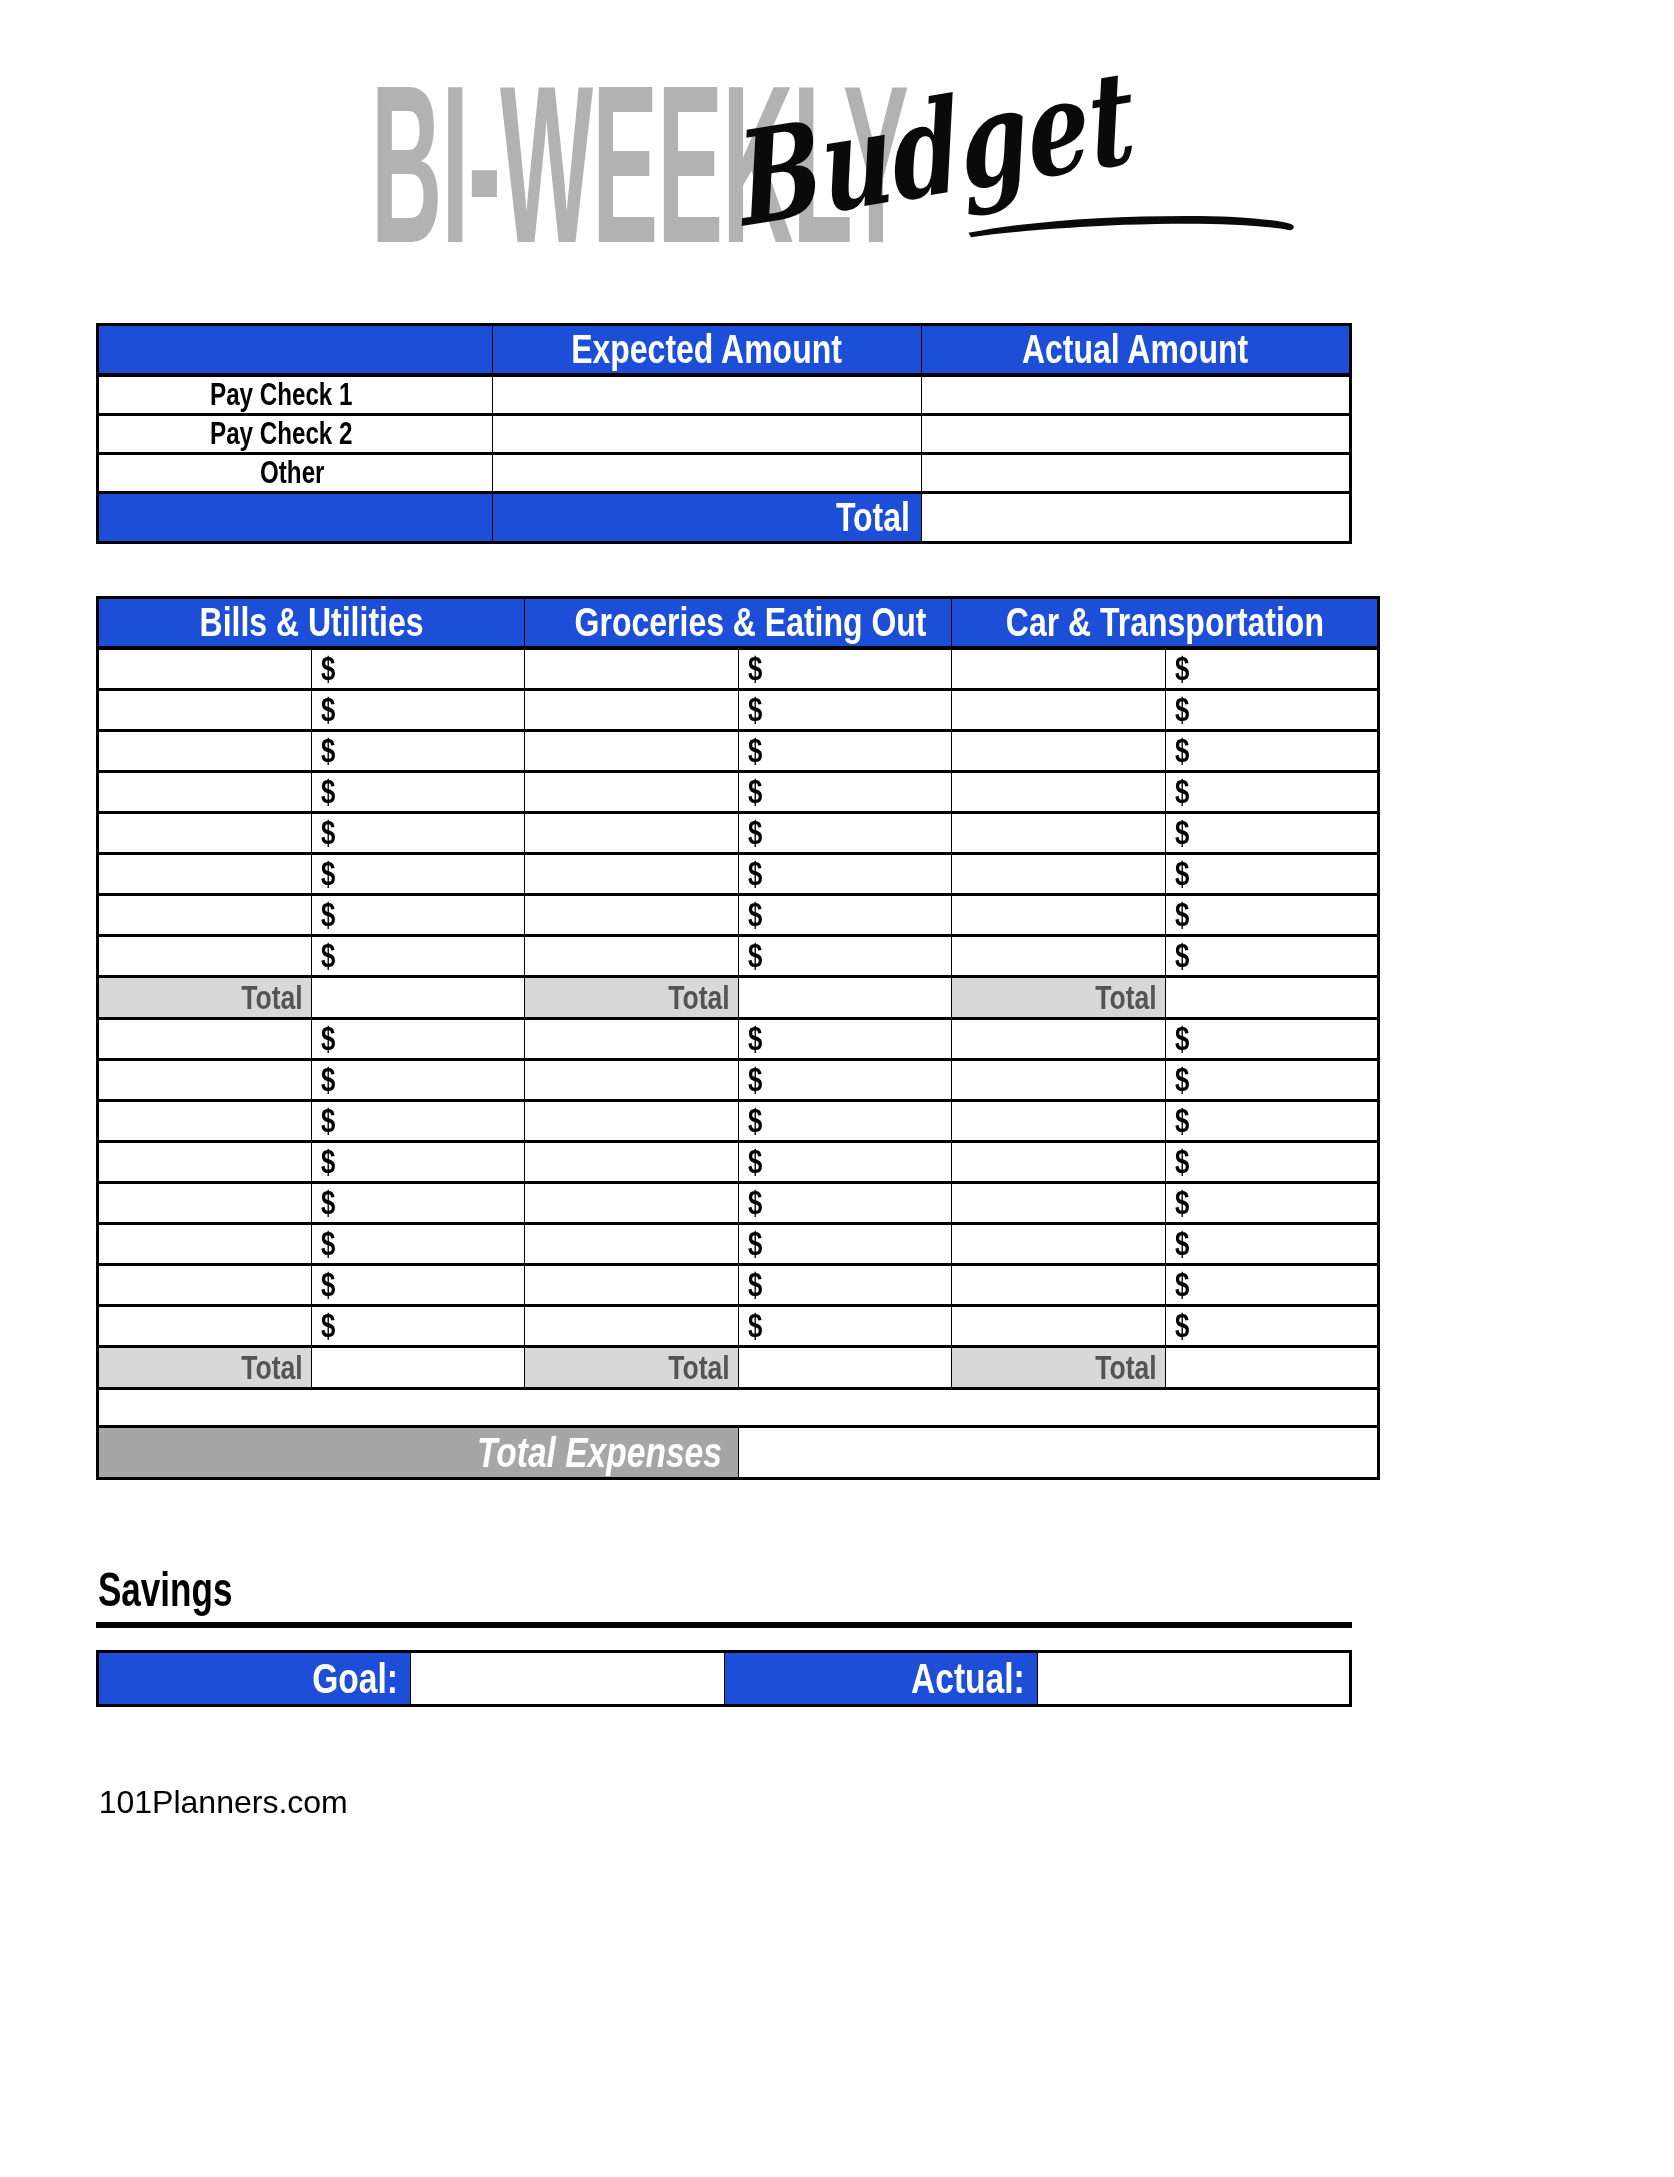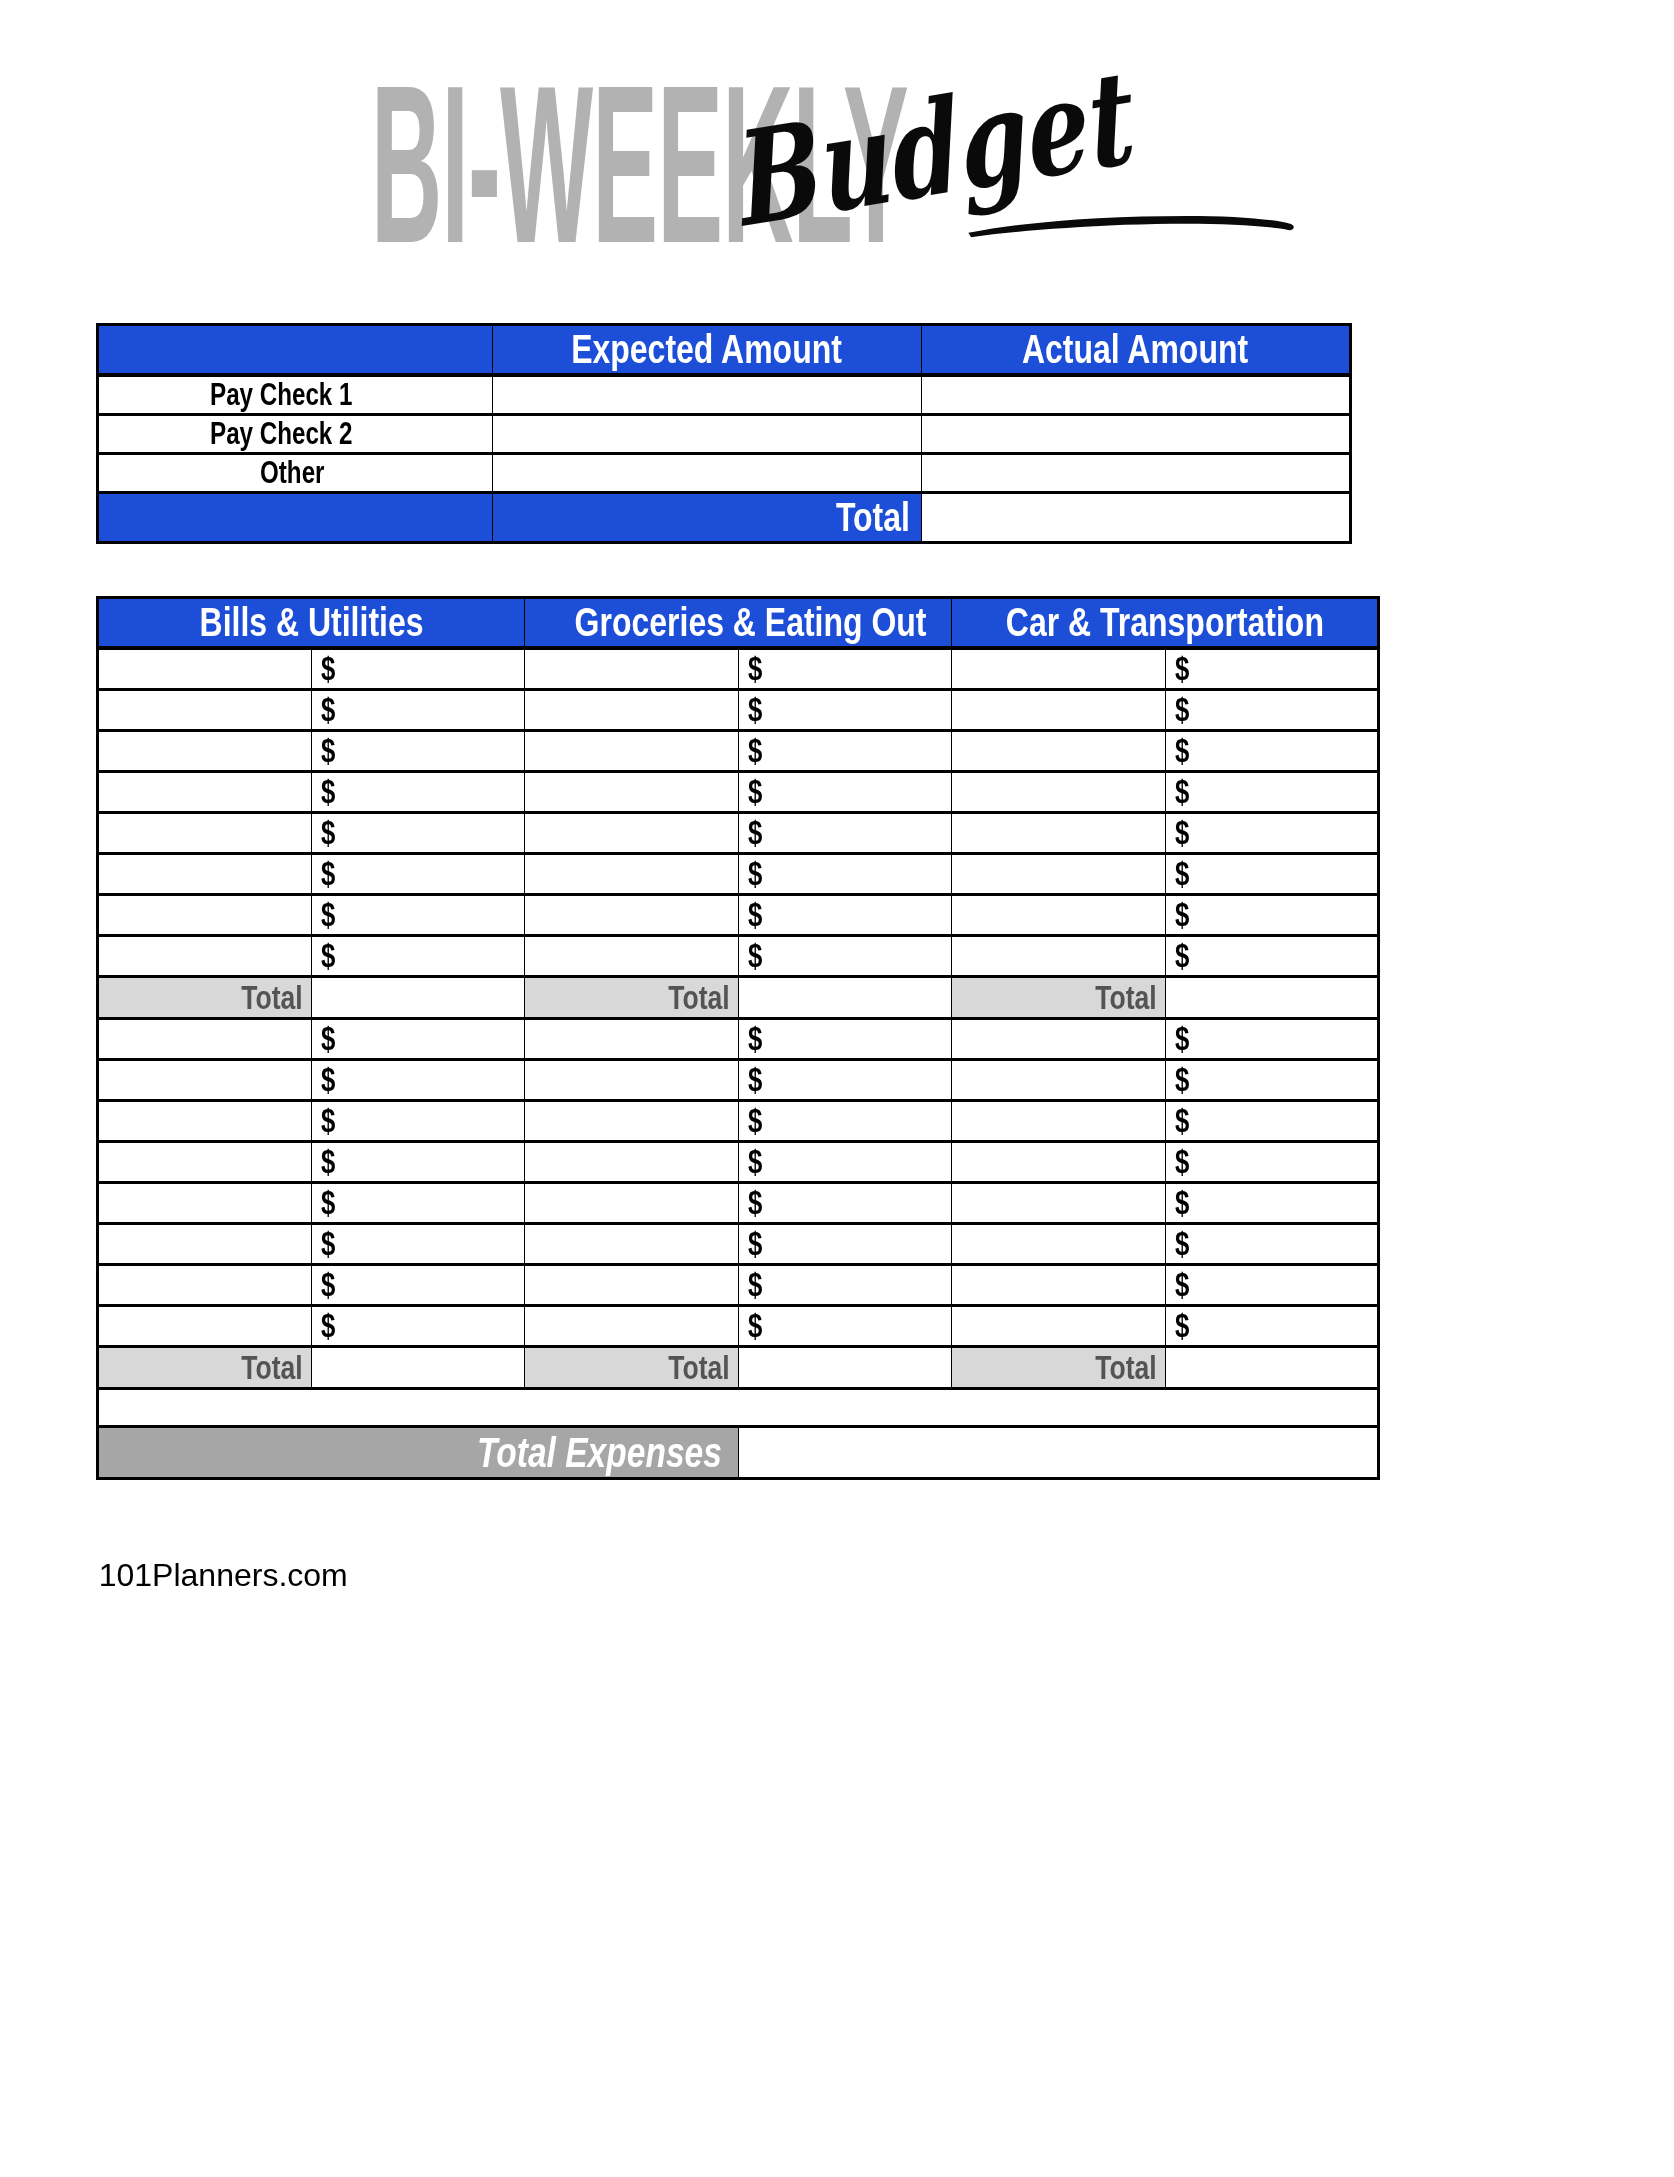--- a/index.html
+++ b/index.html
@@ -331,20 +331,45 @@
           <tr class="texp-row">
             <td colspan="3" class="dgray texp-label-cell">
               <span class="cx cx-r texp-label">Total Expenses</span>
             </td>
             <td colspan="3"></td>
           </tr>
         </tbody>
       </table>
     </section>
 
+    <section class="savings-section">
+      <h2 class="sec-head">
+        <span class="sec-title">Savings</span>
+      </h2>
+      <table class="savings-table">
+        <colgroup>
+            <col style="width:25%">
+            <col style="width:25%">
+            <col style="width:25%">
+            <col style="width:25%">
+          </colgroup>
+        <tbody>
+          <tr>
+            <td class="gray sav-label-cell">
+              <span class="cx cx-r sav-label">Goal:</span>
+            </td>
+            <td></td>
+            <td class="gray sav-label-cell">
+              <span class="cx cx-r sav-label">Actual:</span>
+            </td>
+            <td></td>
+          </tr>
+        </tbody>
+      </table>
+    </section>
 
     <footer class="footer">
       <span class="footer-text">101Planners.com</span>
     </footer>
 
   </div>
 </div>
 
 
 </body></html>

